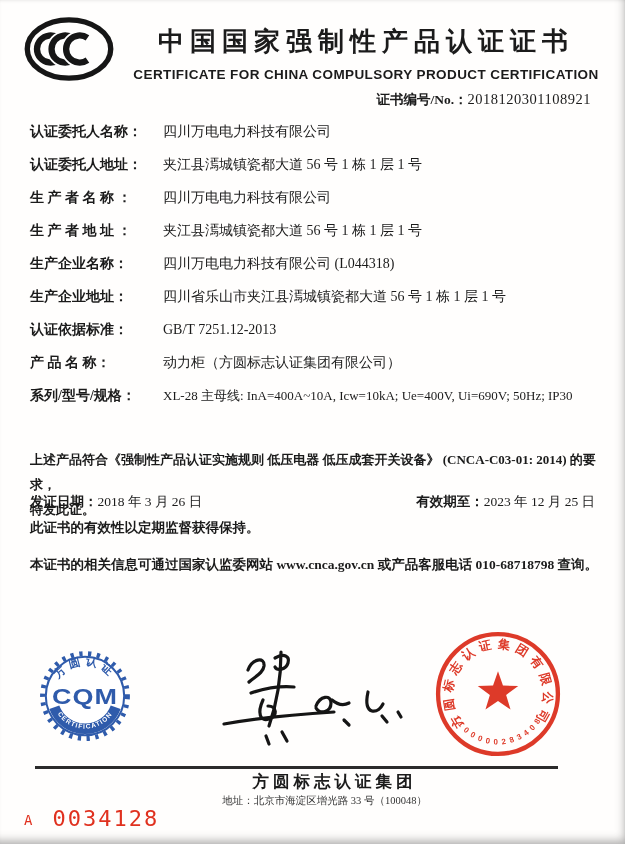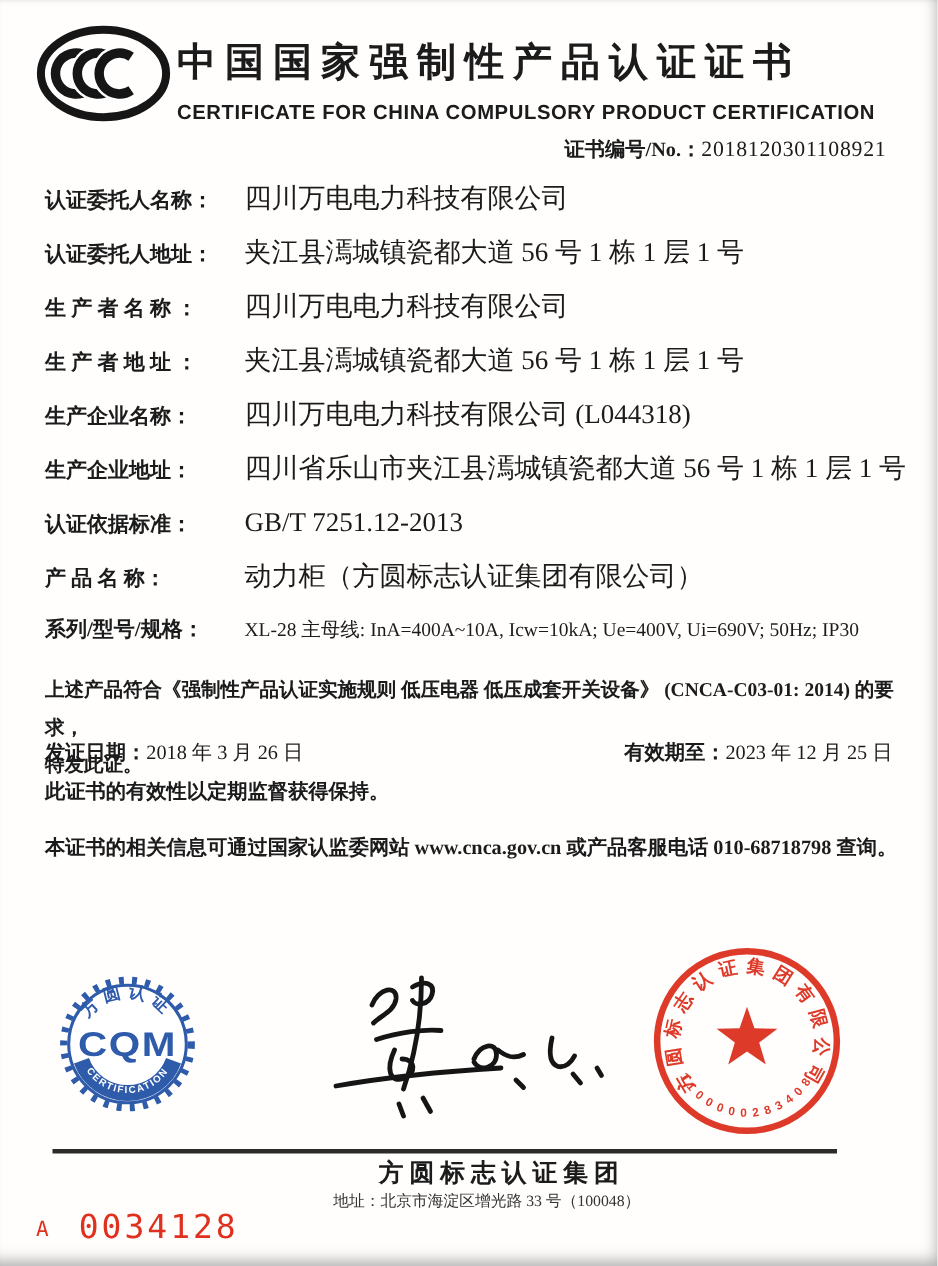--- a/index.html
+++ b/index.html
@@ -11,30 +11,30 @@
     background:#fffefd;
     font-family:"Liberation Serif","DejaVu Serif",serif;
     color:#1b1b1b;
     overflow:hidden;
   }
   .page::after{
     content:'';position:absolute;inset:0;pointer-events:none;
     box-shadow:inset -6px -9px 10px -6px rgba(90,90,90,.5), inset 0 2px 4px -3px rgba(120,120,120,.4);
   }
   .ccc-logo{position:absolute;left:22px;top:16px;}
-  .title-block{position:absolute;left:118px;top:24px;width:496px;text-align:left;}
+  .title-block{position:absolute;left:118px;top:24px;width:496px;text-align:center;}
   .title-cn{font-size:26px;font-weight:700;letter-spacing:6px;white-space:nowrap;}
   .title-en{font-size:13.5px;font-weight:700;margin-top:8px;font-family:"Liberation Sans","DejaVu Sans",sans-serif;letter-spacing:.4px;white-space:nowrap;}
   .cert-no{position:absolute;top:91px;right:34px;font-size:13.5px;white-space:nowrap;}
   .cert-no .lbl{font-weight:700;margin-left:40px;}
   .cert-no .num{font-size:14.5px;letter-spacing:.5px;}
   .fields{position:absolute;top:122px;left:30px;right:22px;}
   .field-row{display:flex;align-items:baseline;margin-bottom:13px;line-height:20px;}
   .field-label{flex:0 0 133px;font-weight:700;font-size:14px;white-space:nowrap;}
-  .field-value{font-size:18px;white-space:nowrap;}
+  .field-value{font-size:14px;white-space:nowrap;}
   .statement{position:absolute;top:447px;left:30px;right:26px;font-size:13px;font-weight:600;line-height:25px;white-space:pre-line;}
   .dates{position:absolute;top:493px;left:30px;right:30px;display:flex;justify-content:space-between;font-size:13.5px;}
   .dates .lbl{font-weight:700;}
   .note1{position:absolute;top:519px;left:30px;font-size:13.5px;font-weight:600;}
   .note2{position:absolute;top:554px;left:30px;right:20px;font-size:13.5px;font-weight:600;line-height:22px;}
   .cqm-logo{position:absolute;left:36px;top:647px;}
   .signature{position:absolute;left:218px;top:648px;}
   .seal{position:absolute;left:431px;top:627px;mix-blend-mode:multiply;opacity:.95;}
   .footer-line{position:absolute;left:35px;top:766px;width:523px;height:3px;background:#2b2b2b;}
   .footer-org{position:absolute;top:771px;left:0;width:625px;text-align:center;font-size:16.5px;font-weight:700;letter-spacing:4px;padding-left:22px;}

